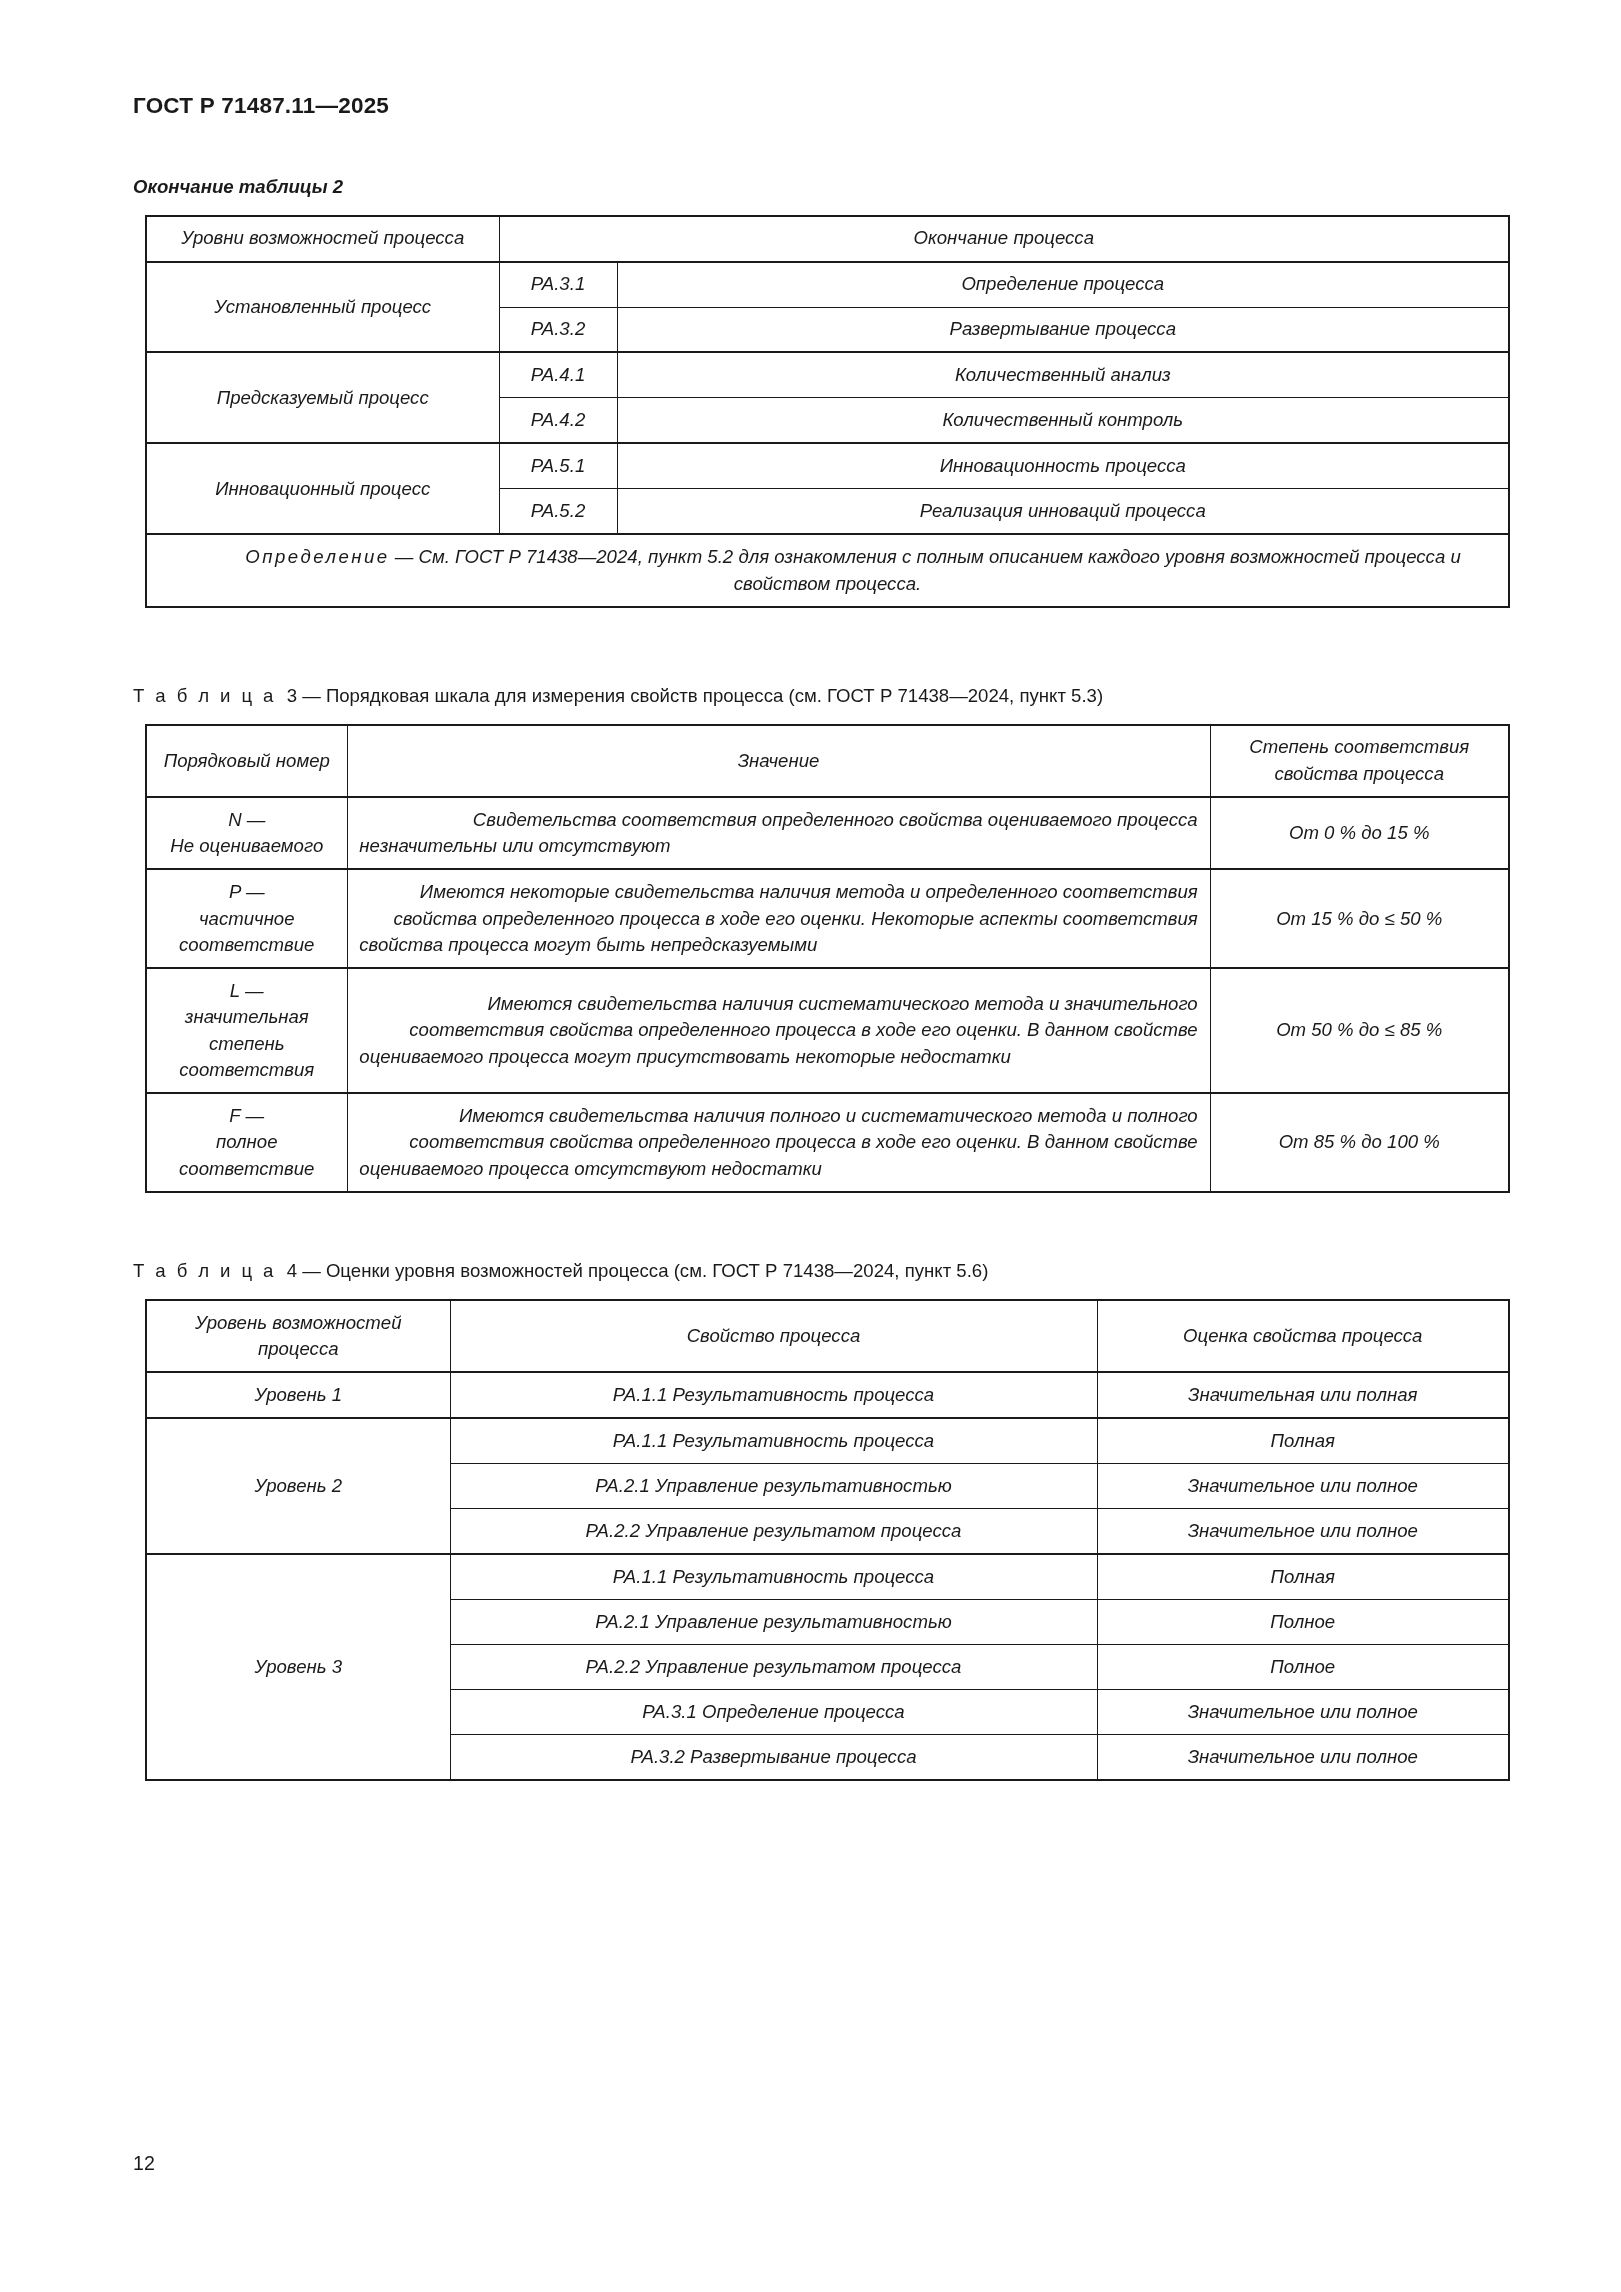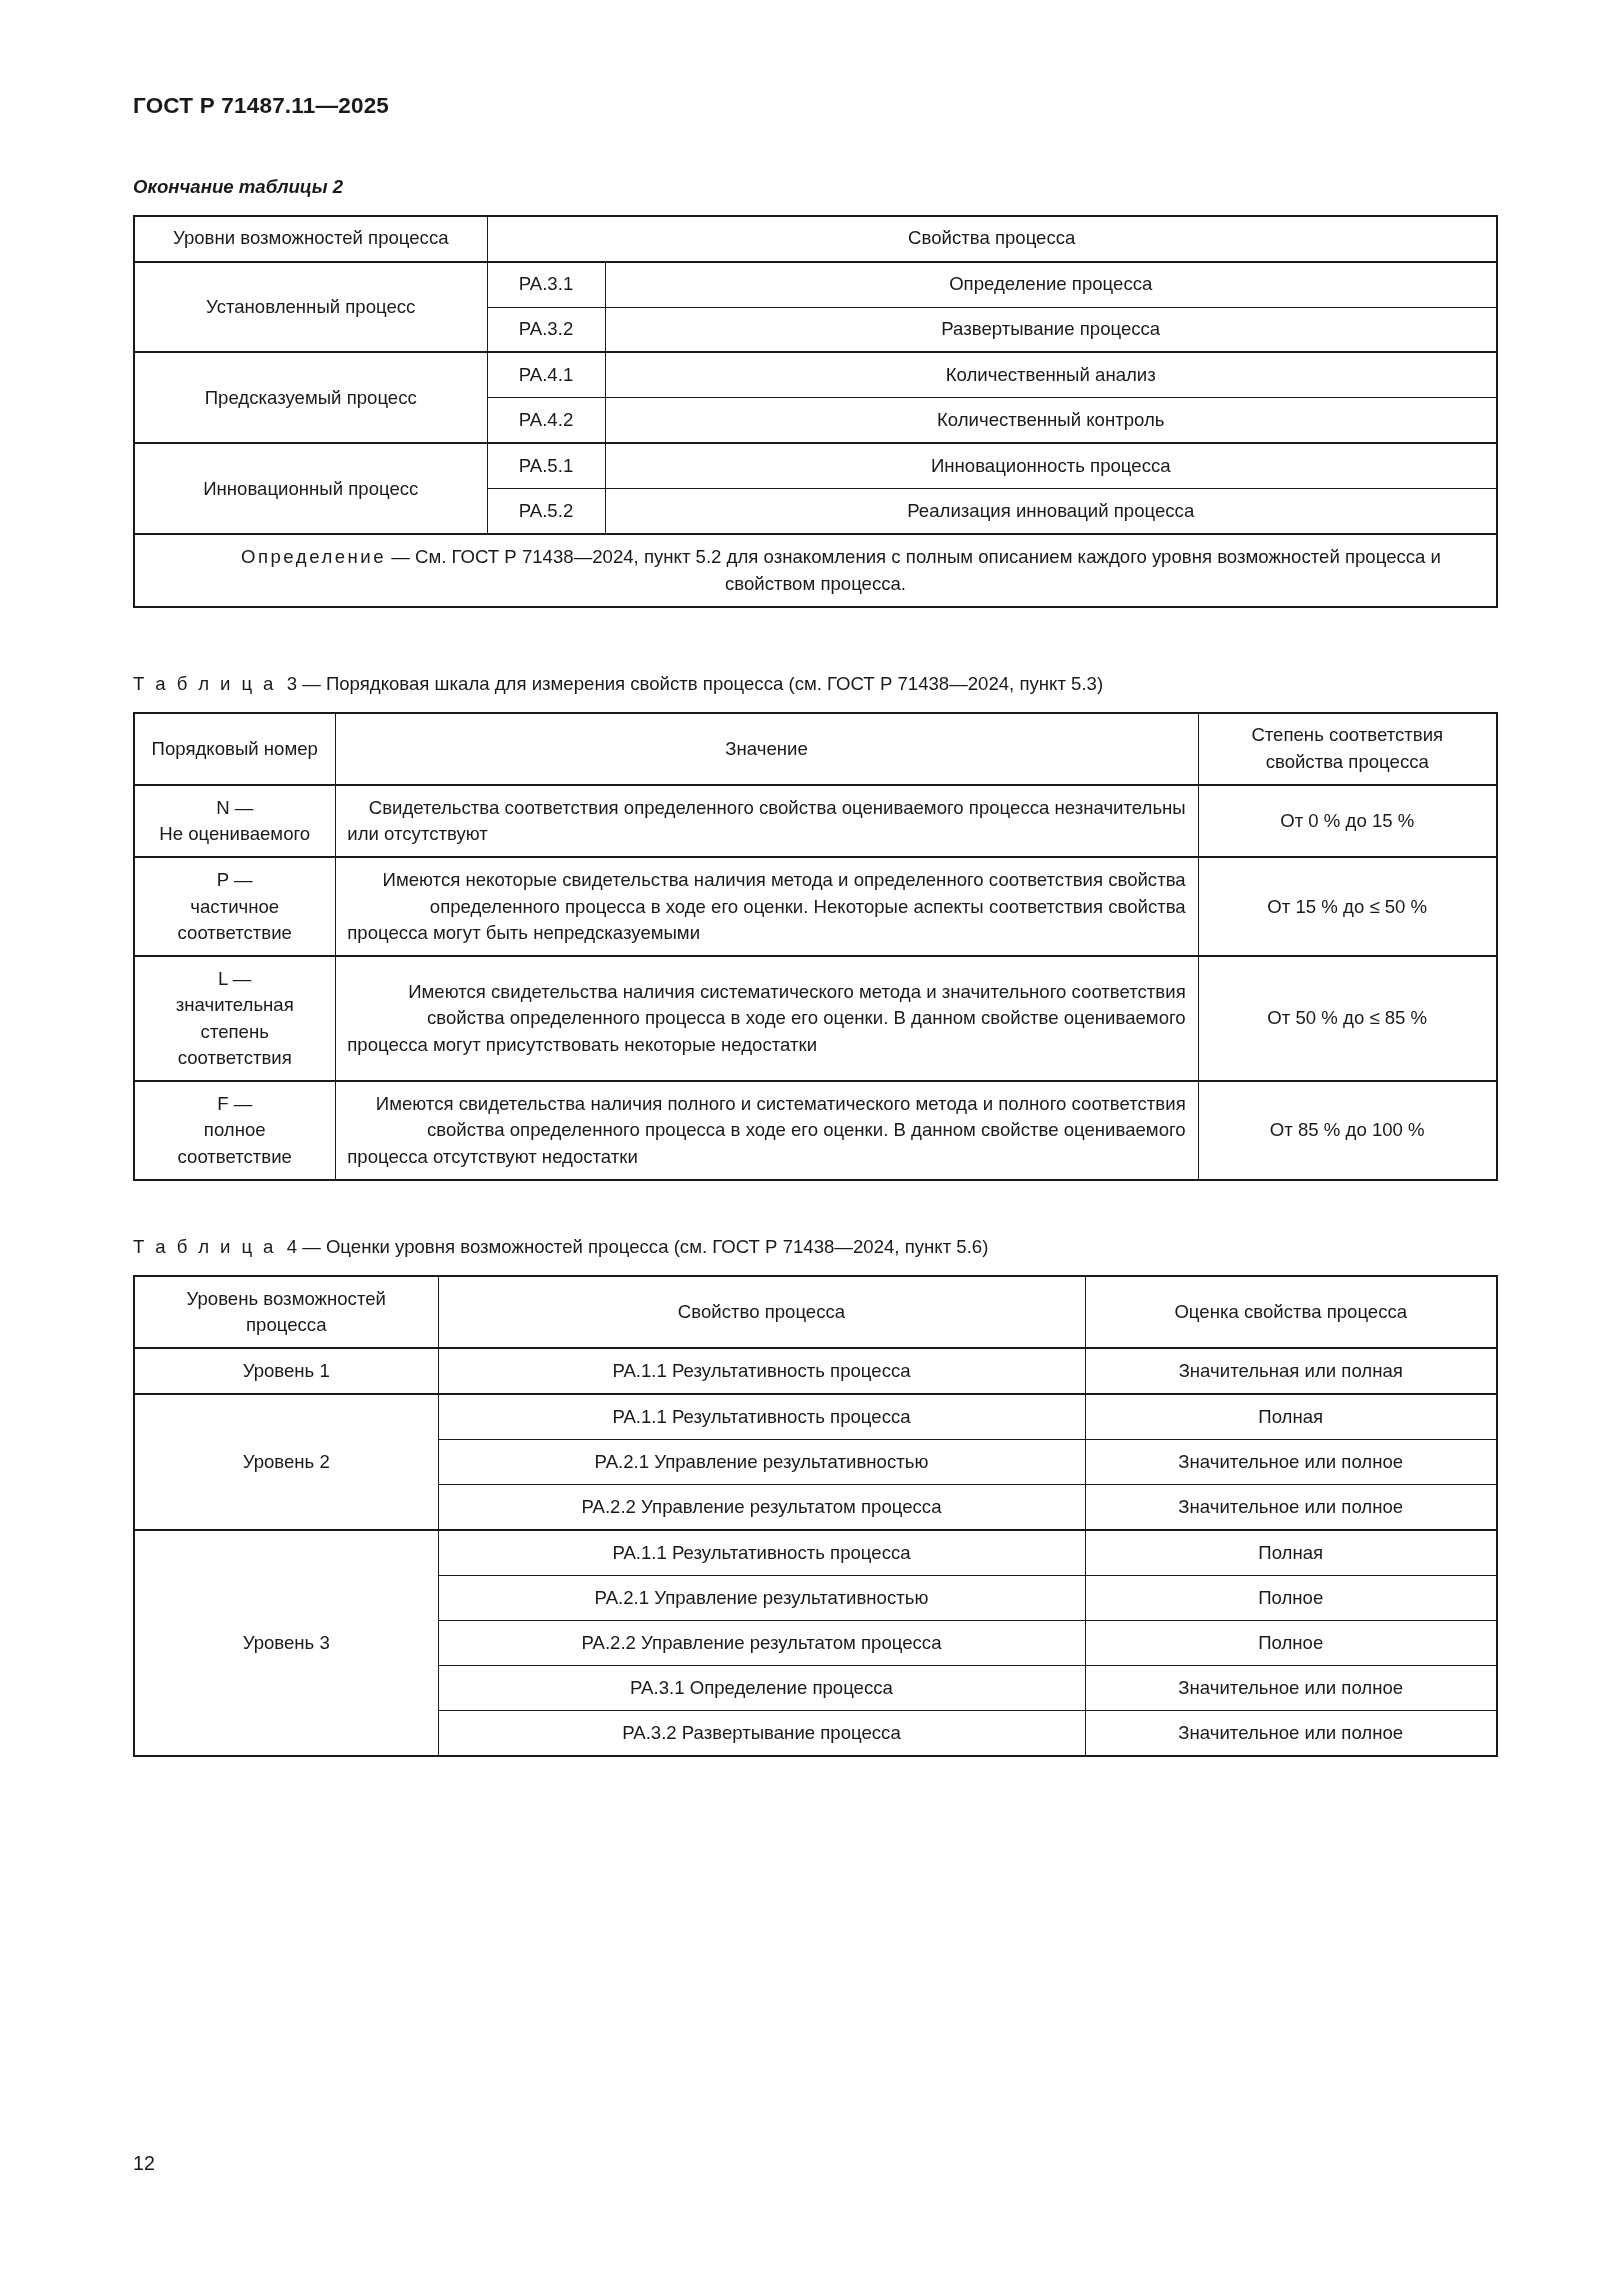--- a/index.html
+++ b/index.html
@@ -45,21 +45,22 @@
     font-style: italic;
     font-weight: bold;
   }
   .caption-spaced {
     letter-spacing: 2.9px;
   }
   table.doc-table {
     border-collapse: collapse;
     width: 1362px;
     table-layout: fixed;
-    margin: 0;
+    margin: 12px;
+    font-style: italic;
   }
   table.doc-table td,
   table.doc-table th {
     border: 1px solid #1a1a1a;
     font-weight: normal;
     font-size: 18.6px;
     line-height: 1.42;
     padding: 8.8px 11.8px;
     vertical-align: middle;
     text-align: center;
@@ -122,21 +123,21 @@
 
     <table class="doc-table t2">
       <colgroup>
           <col class="c1">
           <col class="c2">
           <col class="c3">
         </colgroup>
       <tbody>
         <tr>
           <td rowspan="1">Уровни возможностей процесса</td>
-          <td colspan="2">Свойства процесса</td>
+          <td colspan="2">Окончание процесса</td>
         </tr>
 
         <tr>
           <td rowspan="2" class="thick-top">Установленный процесс</td>
           <td class="thick-top">PA.3.1</td>
           <td class="thick-top">Определение процесса</td>
         </tr>
         <tr>
           <td>PA.3.2</td>
           <td>Развертывание процесса</td>

